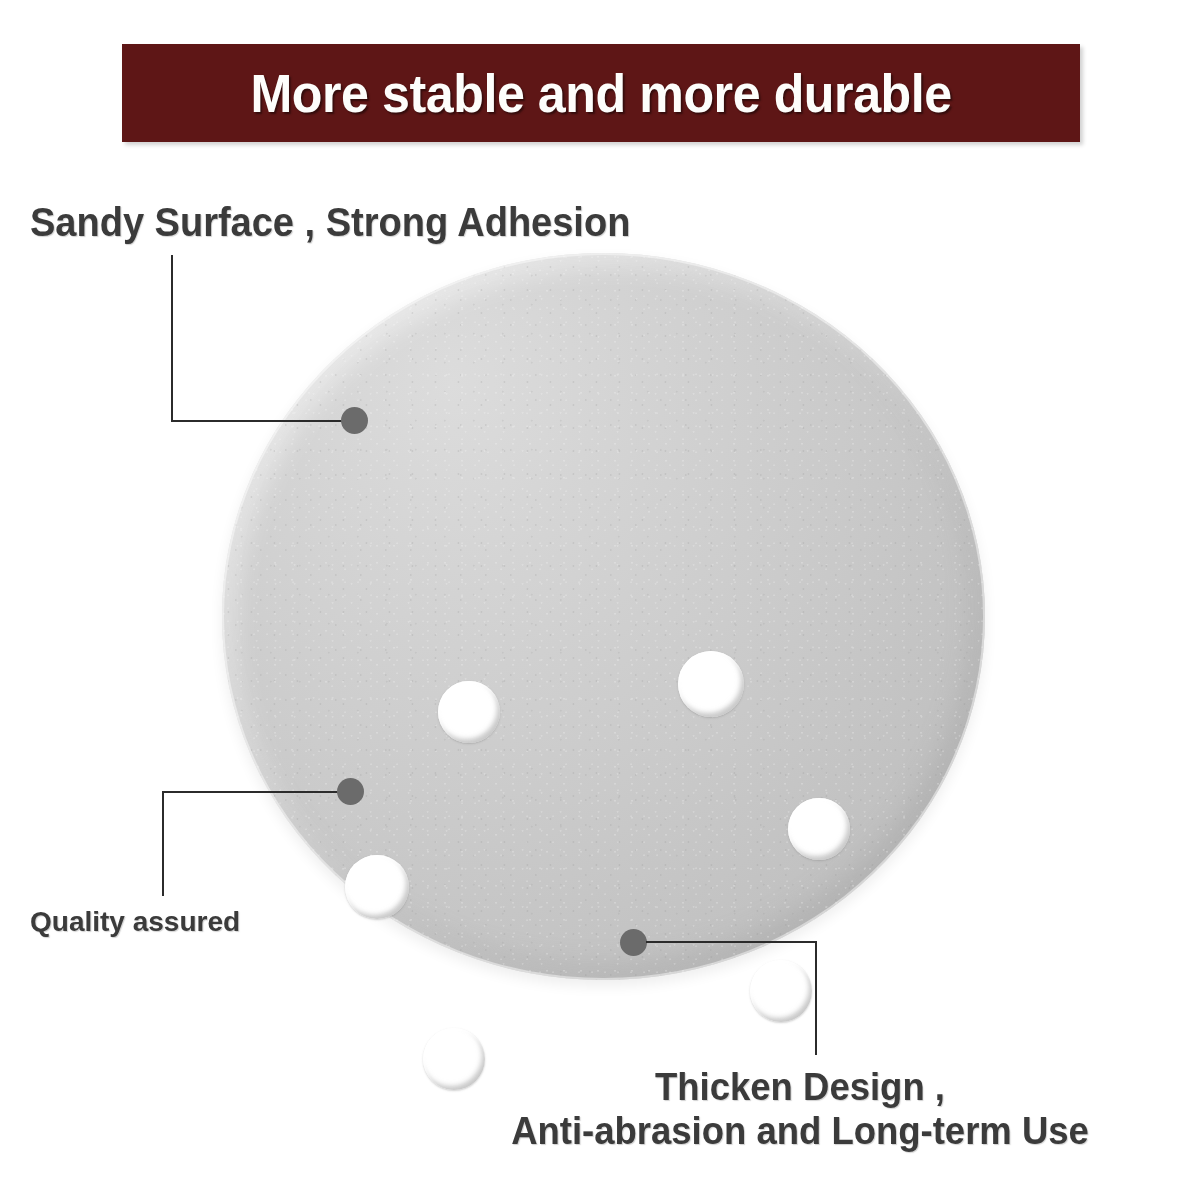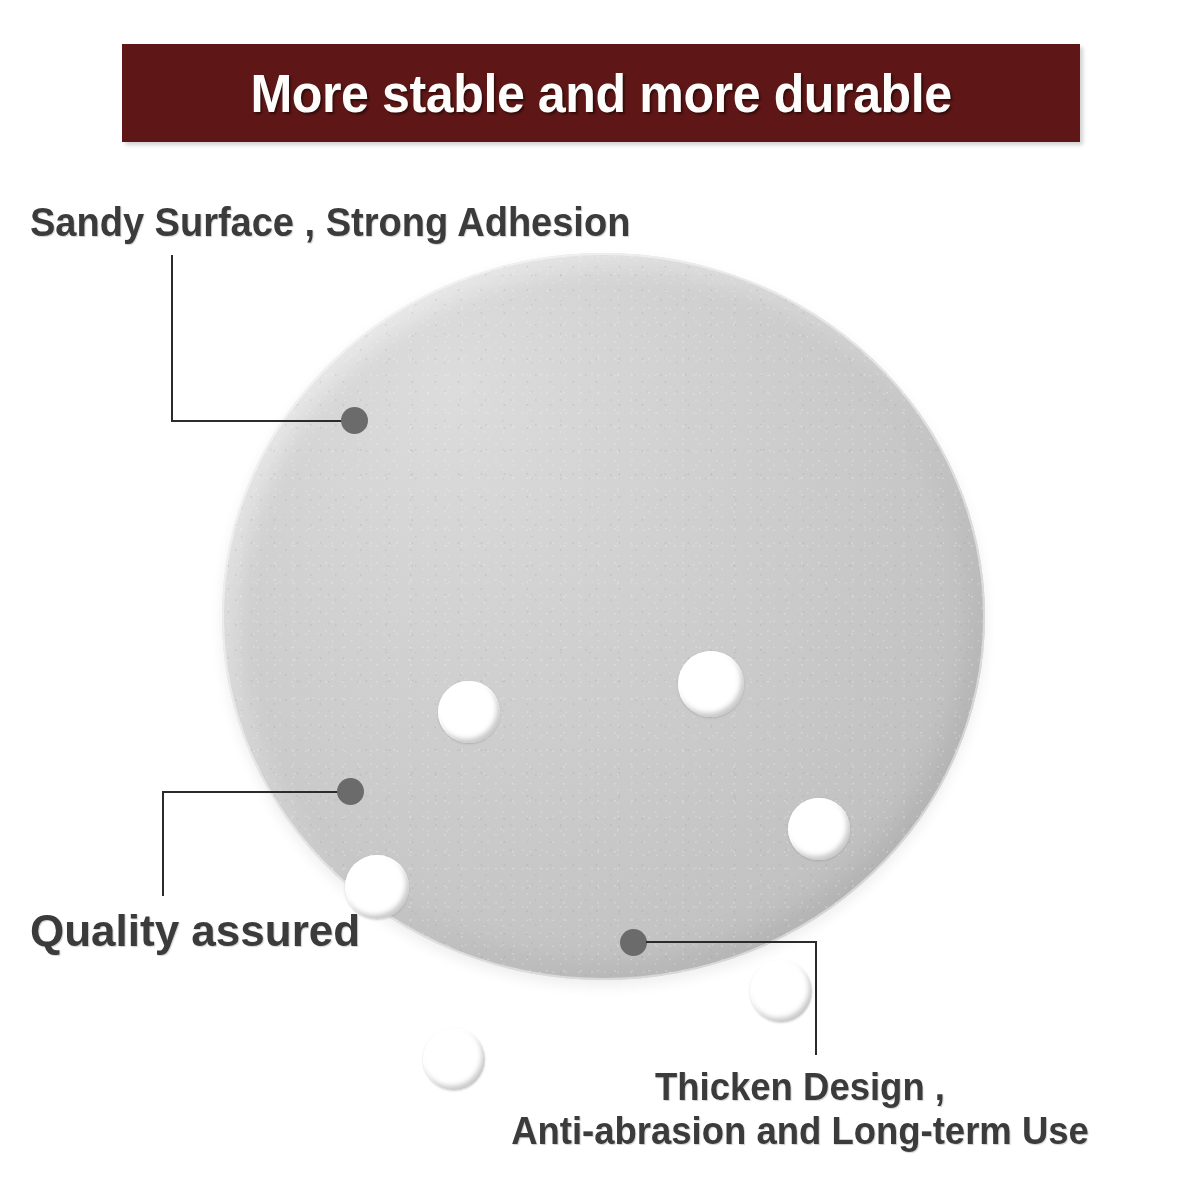--- a/index.html
+++ b/index.html
@@ -132,21 +132,21 @@
     left: 30px;
     top: 200px;
     font-size: 40px;
     transform: scaleX(0.95);
     transform-origin: left top;
     letter-spacing: 0px;
   }
   .label-quality {
     left: 30px;
     top: 906px;
-    font-size: 44px;
+    font-size: 28px;
     transform: scaleX(1.0);
     transform-origin: left top;
   }
   .label-thicken {
     left: 440px;
     top: 1065px;
     width: 720px;
     text-align: center;
     font-size: 38px;
     line-height: 1.17;

